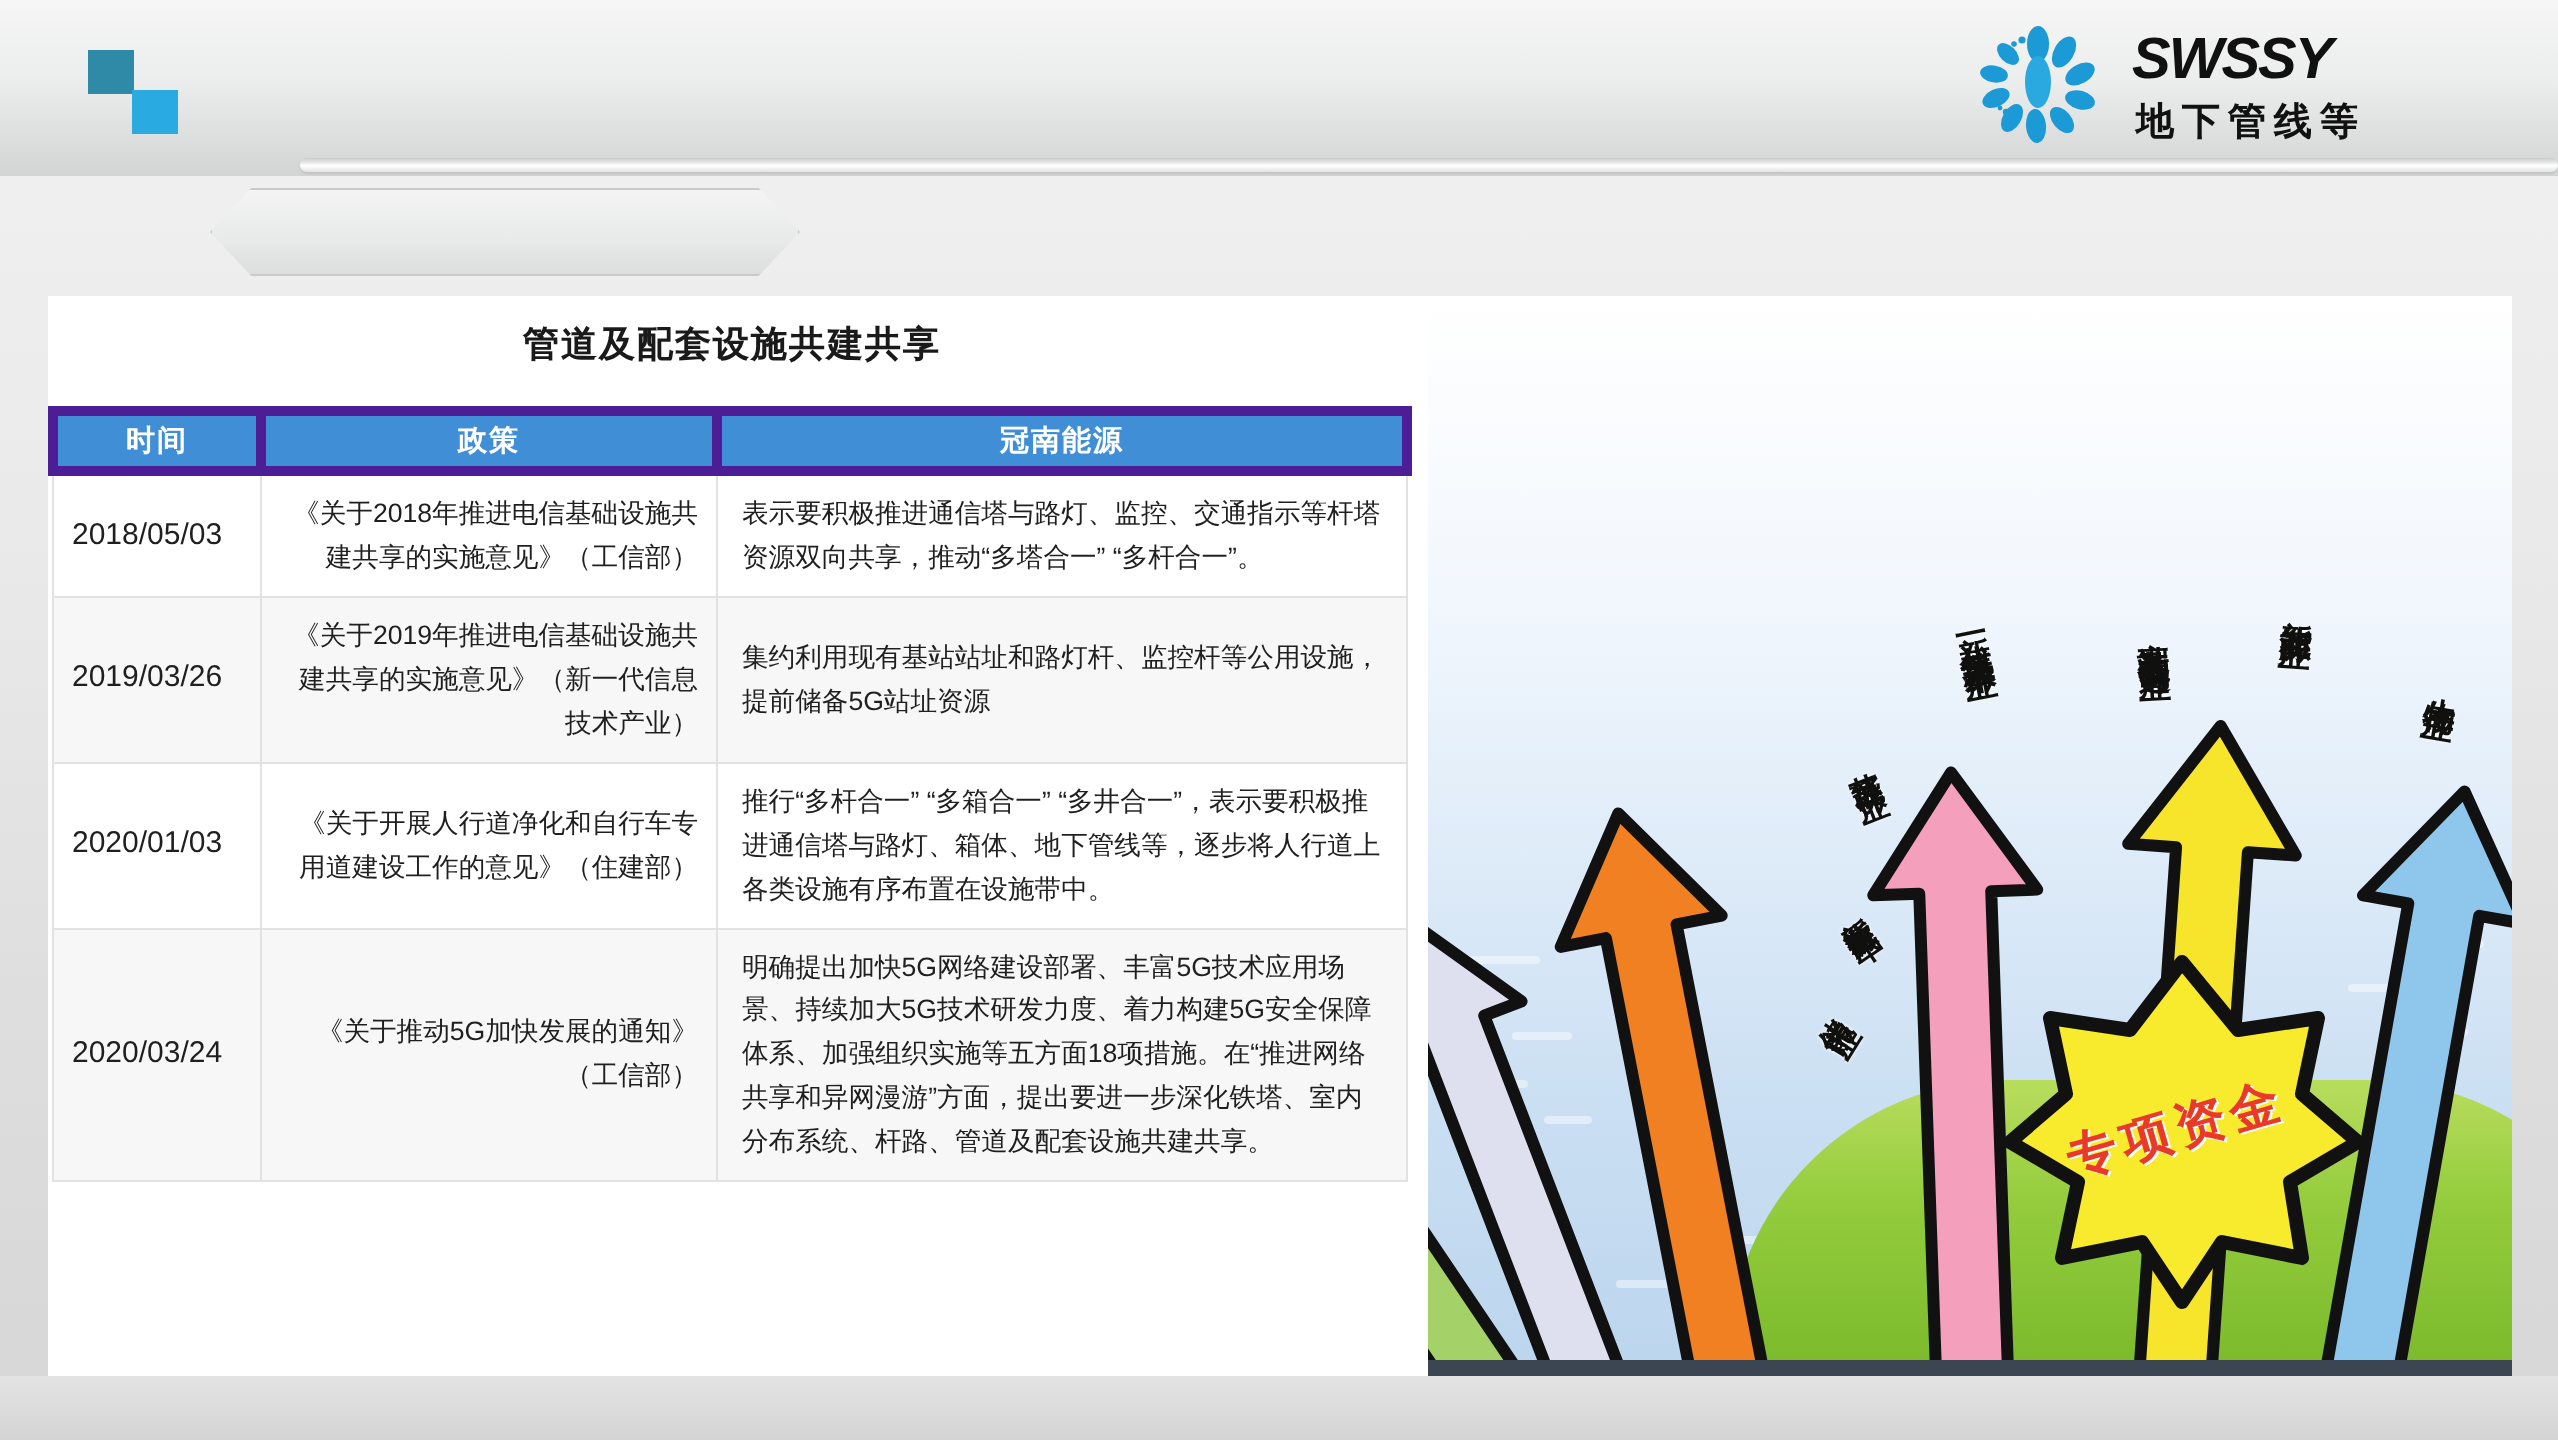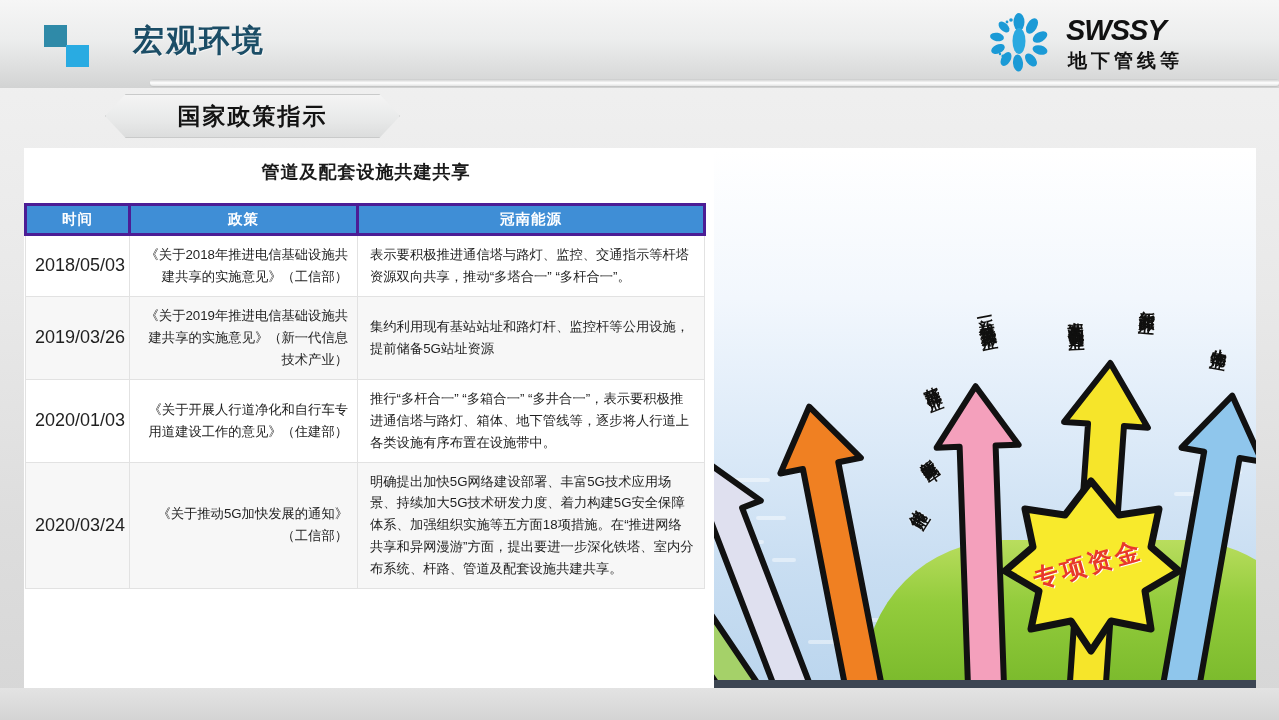--- a/index.html
+++ b/index.html
@@ -77,29 +77,29 @@
     letter-spacing:1px;
   }
   table.policy {
     position:absolute; left:24px; top:203px; width:682px;
     border-collapse:collapse; table-layout:fixed;
     font-size:13.3px; color:#1f1f1f;
   }
   table.policy th {
     background:#3f8ed6; color:#ffffff; font-weight:bold;
     font-size:14.5px; height:30px; letter-spacing:1px;
-    border:3px solid #4c1d95;
+    border:5px solid #4c1d95;
   }
   table.policy td {
     border:1px solid #e2e2e2;
     padding:8px 9px;
     vertical-align:middle;
     line-height:1.65;
   }
-  table.policy td.c-time { text-align:left; width:104px; font-size:18px; white-space:nowrap; }
+  table.policy td.c-time { text-align:left; width:104px; font-size:15px; white-space:nowrap; }
   table.policy td.c-policy { text-align:right; width:228px; }
   table.policy td.c-detail { text-align:left;padding-left:12px; }
   table.policy tr.alt td { background:#f7f7f7; }
   table.policy tr.plain td { background:#ffffff; }
   table.policy col.w-time{width:104px;}
   table.policy col.w-policy{width:228px;}
 
   
   .wm {
     position:absolute; color:rgba(120,130,150,.13);
@@ -153,21 +153,20 @@
 </head>
 <body>
 
 <div class="slide-header">
 
   <div class="logo-squares">
     <div class="sq1"></div>
     <div class="sq2"></div>
   </div>
 
-  <div class="slide-title">宏观环境</div>
 
   <div class="header-rule"></div>
 
   <div class="brand">
     <div class="brand-mark">
       <svg width="70" height="64" viewBox="0 0 70 64">
         <g fill="#1b9ad6">
           <ellipse cx="35" cy="12" rx="5.5" ry="9"></ellipse>
           <ellipse cx="48" cy="16" rx="5" ry="8.5" transform="rotate(30 48 16)"></ellipse>
           <ellipse cx="56" cy="27" rx="4.8" ry="8" transform="rotate(60 56 27)"></ellipse>
@@ -186,23 +185,20 @@
         </g>
       </svg>
     </div>
     <div class="brand-text-en">SWSSY</div>
     <div class="brand-text-cn">地下管线等</div>
   </div>
 </div>
 
 <div class="subbar">
   <div class="hexbox"></div>
-  <div class="hexbox-inner">
-    <span class="hexbox-label">国家政策指示</span>
-  </div>
 </div>
 
 <div class="content-panel"></div>
 
 <div class="table-title">管道及配套设施共建共享</div>
 
 <div class="wm" style="left:40px; top:215px;">产业研究院</div>
 <div class="wm" style="left:390px; top:330px;">产业研究院</div>
 <div class="wm" style="left:40px;  top:455px;">产业研究院</div>
 <div class="wm" style="left:330px; top:545px;">产业研究院</div>

